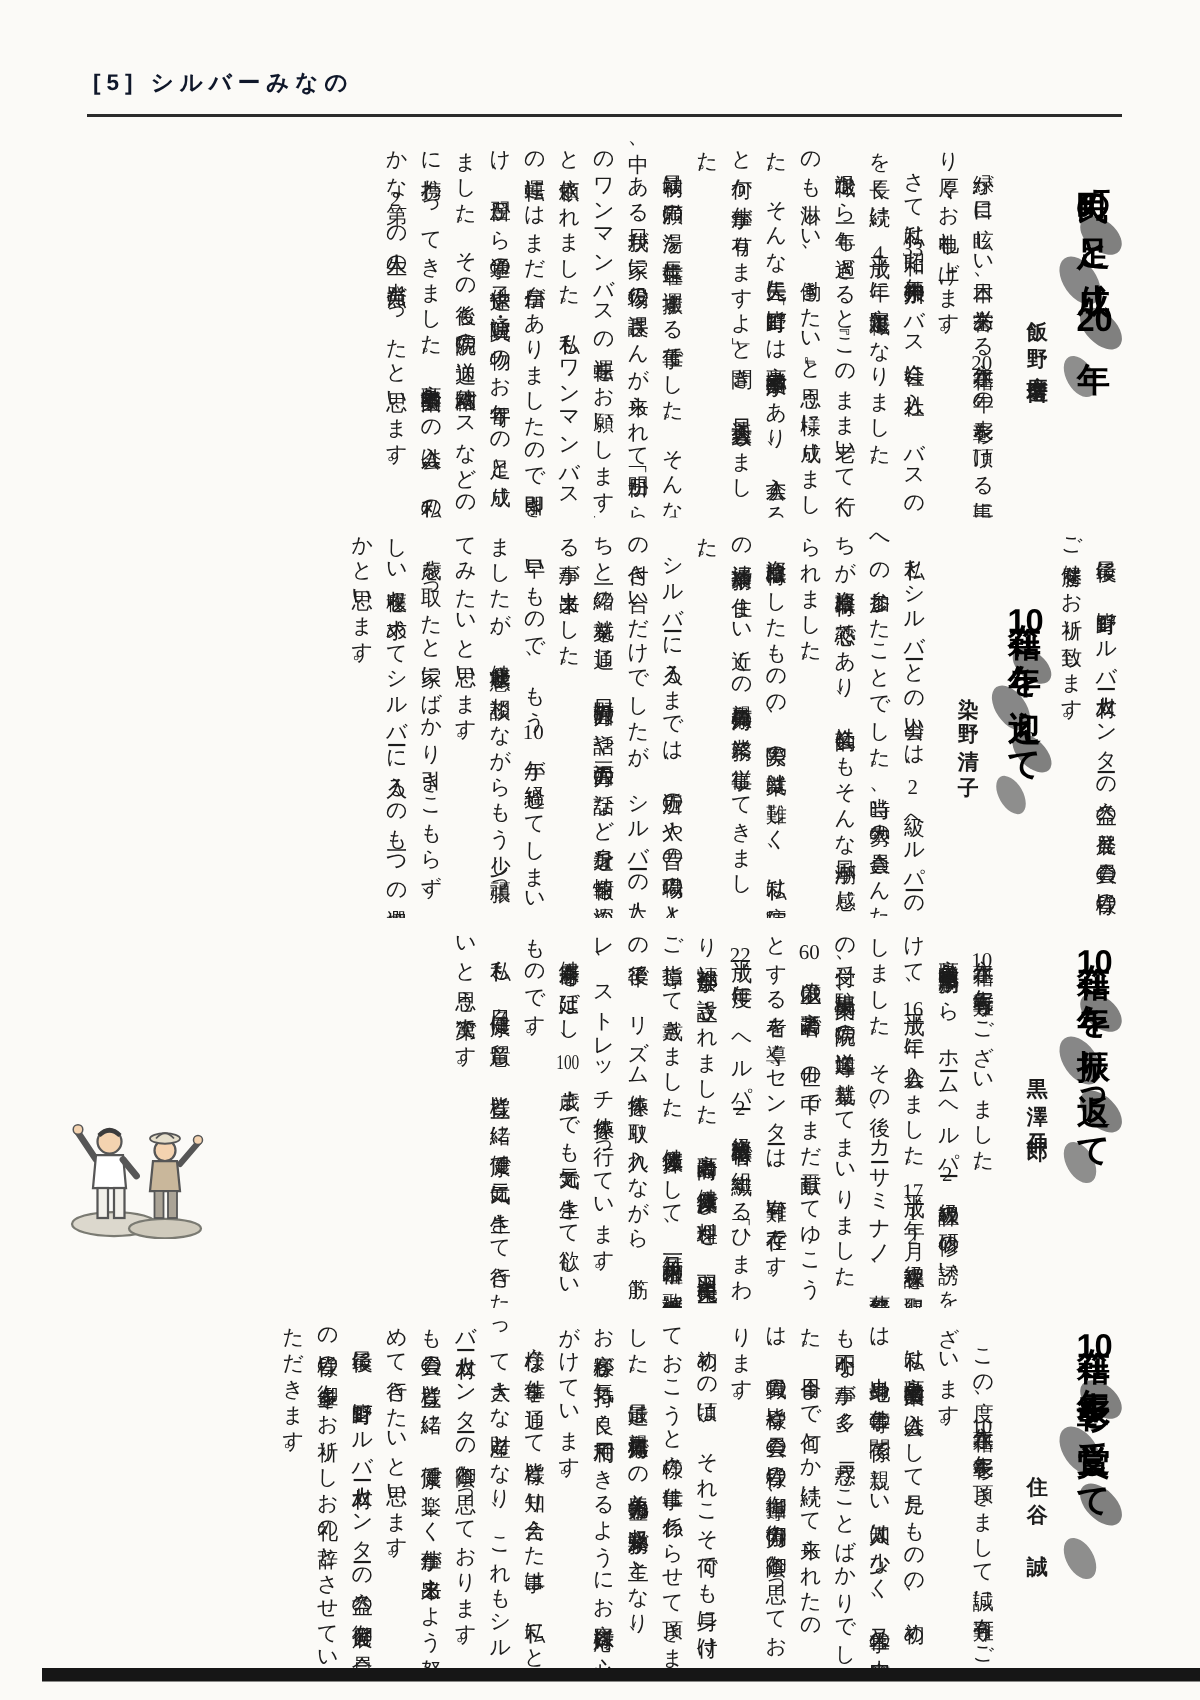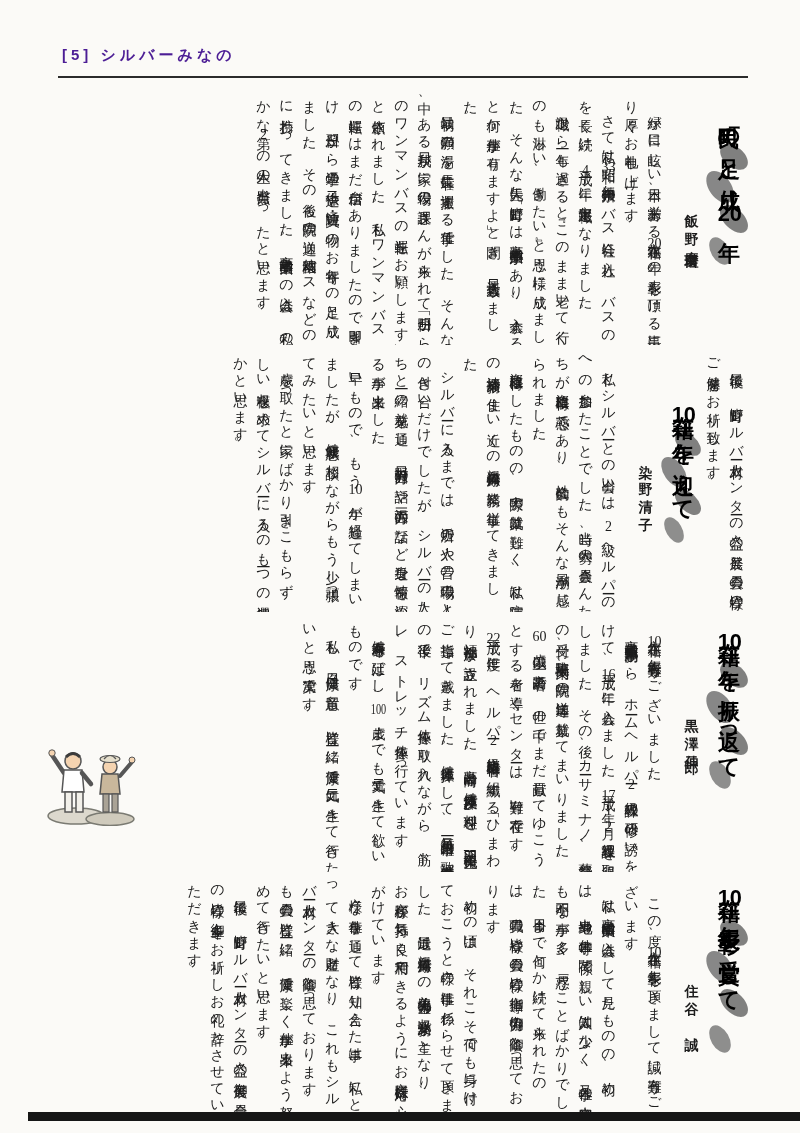--- a/index.html
+++ b/index.html
@@ -8,21 +8,21 @@
     background:#fbfaf7;
     font-family:"Liberation Serif","DejaVu Serif",serif;
     color:#1c1c1c;
     overflow:hidden;
     position:relative;
   }
   .page{position:absolute;inset:0;}
   .page-header{
     position:absolute;left:62px;top:46px;
     font-family:"Liberation Sans","DejaVu Sans",sans-serif;
-    font-weight:700;font-size:15px;letter-spacing:4px;color:#4c1d95;
+    font-weight:700;font-size:15px;letter-spacing:4px;color:#0f172a;
   }
   .header-rule{
     position:absolute;left:58px;top:76px;width:690px;height:2px;
     background:#2b2b2b;
   }
   .content{position:absolute;left:54px;top:88px;width:694px;}
   .band{height:257px;overflow:hidden;position:relative;}
   .band.b2{height:267px;}
   .band.b3{height:260px;}
   .band.b4{height:240px;}

